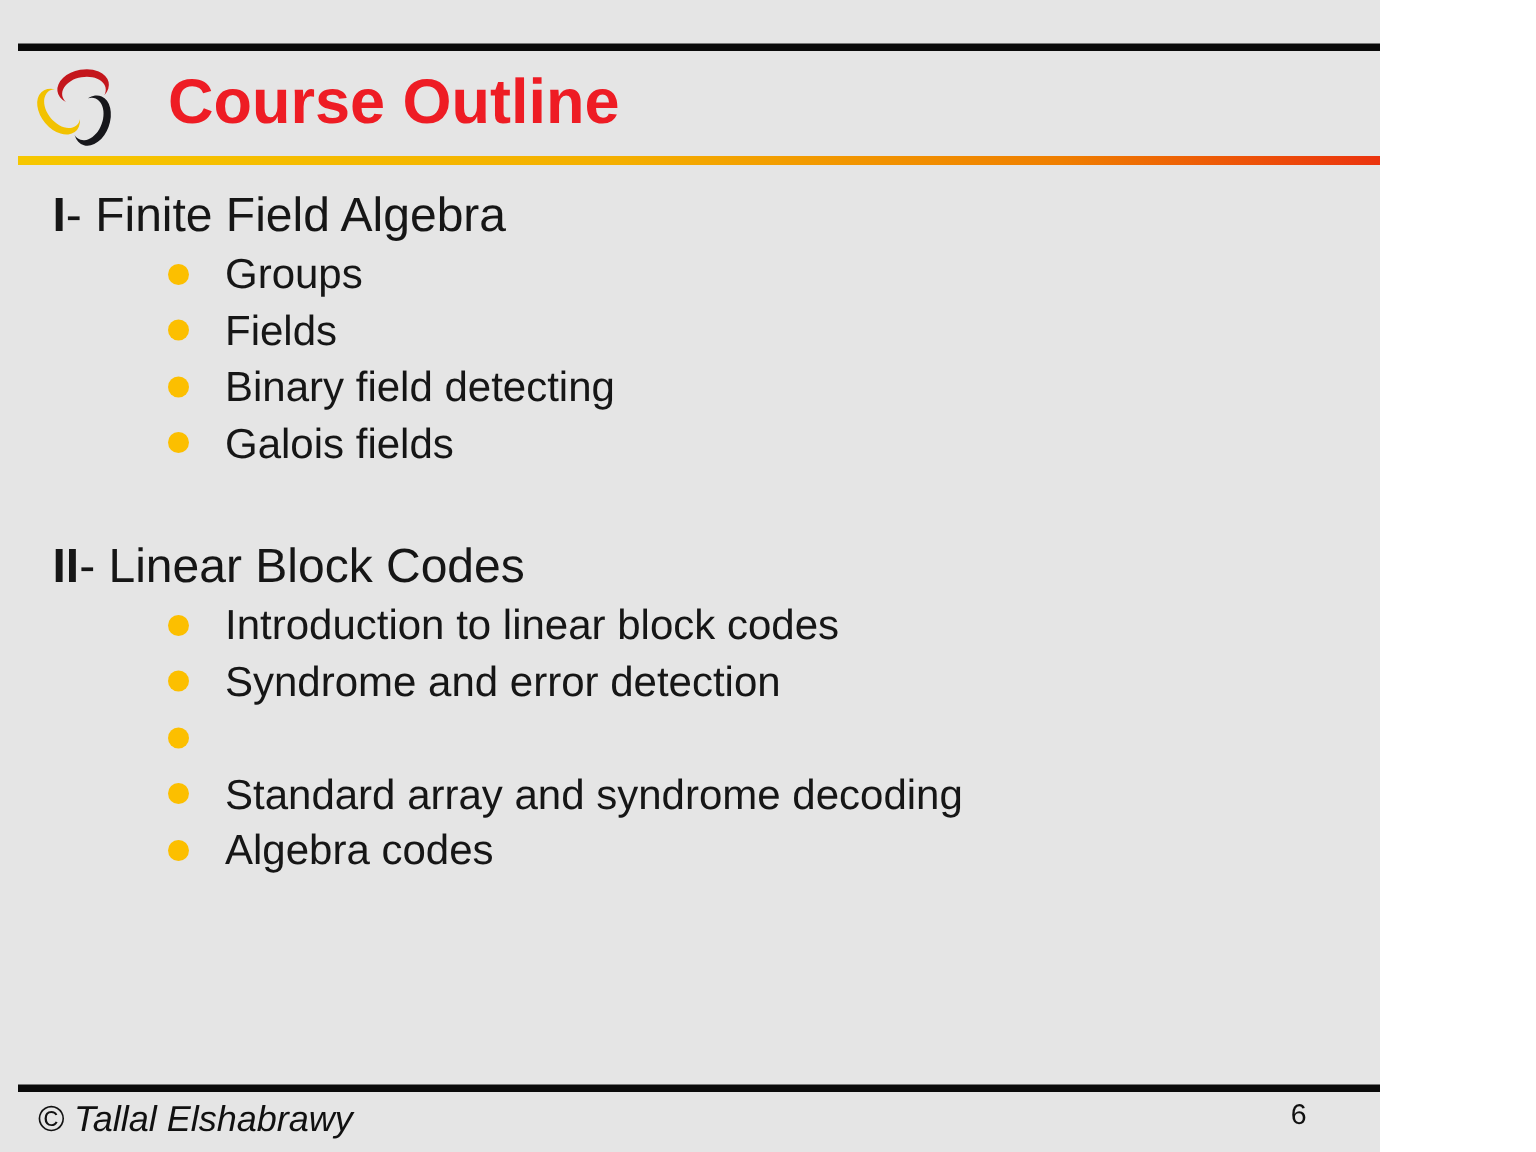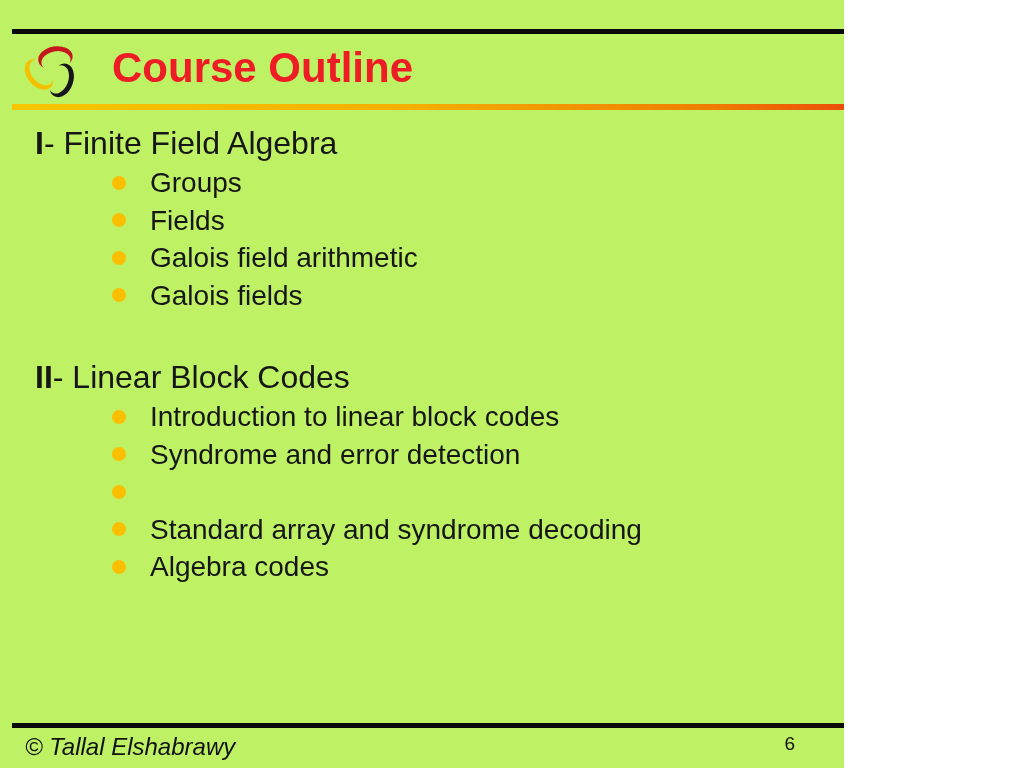--- a/index.html
+++ b/index.html
@@ -1,20 +1,20 @@
 <!DOCTYPE html>
 <html><head>
 <meta charset="utf-8">
 <style>
   html, body { margin: 0; padding: 0; background: #ffffff; }
   .slide {
     position: relative;
-    width: 844px;
+    width: 920px;
     height: 768px;
-    background: #bef264;
+    background: #e5e5e5;
     overflow: hidden;
     font-family: "Liberation Sans", sans-serif;
     color: #161616;
   }
 
   
   .top-rule {
     position: absolute;
     left: 12px; top: 29px;
     width: 996px; height: 5px;
@@ -140,21 +140,21 @@
       <div class="bullet-item">
         <span class="bullet-dot"></span>
         <span class="bullet-text">Groups</span>
       </div>
       <div class="bullet-item">
         <span class="bullet-dot"></span>
         <span class="bullet-text">Fields</span>
       </div>
       <div class="bullet-item">
         <span class="bullet-dot"></span>
-        <span class="bullet-text">Galois field arithmetic</span>
+        <span class="bullet-text">Binary field detecting</span>
       </div>
       <div class="bullet-item">
         <span class="bullet-dot"></span>
         <span class="bullet-text">Galois fields</span>
       </div>
     </div>
 
     <div class="section-gap"></div>
 
     <div class="section-heading">

